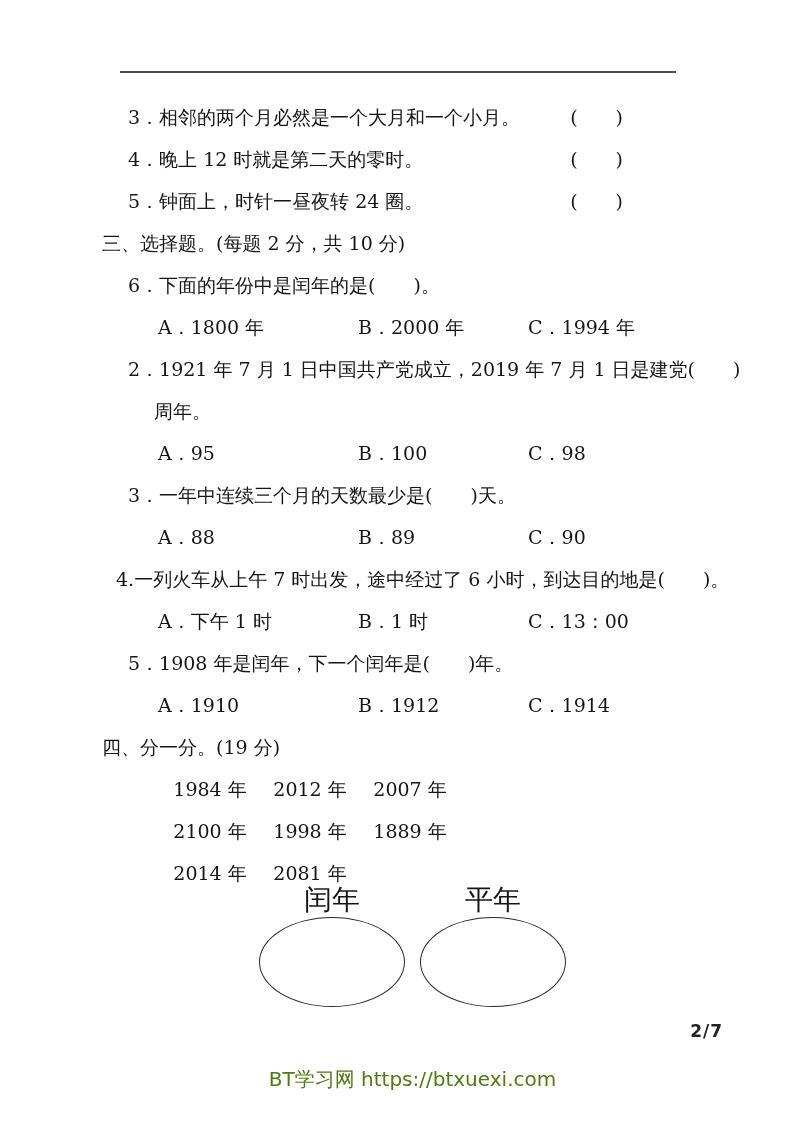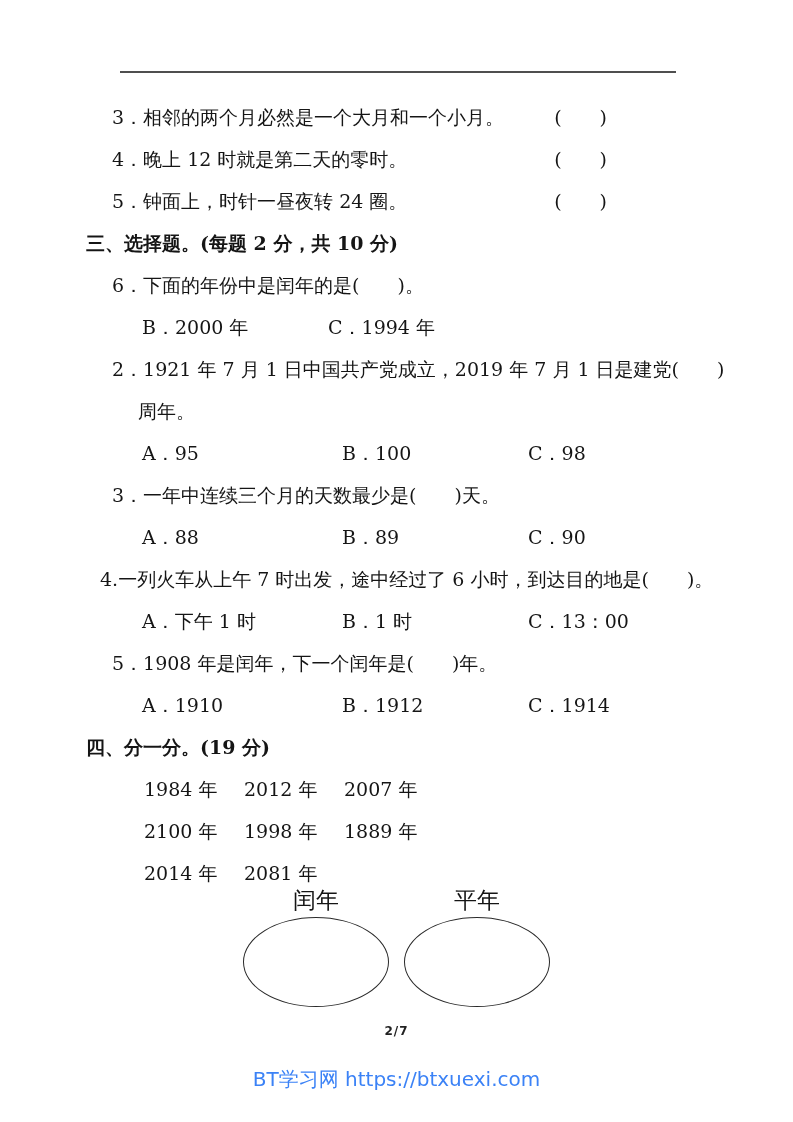--- a/index.html
+++ b/index.html
@@ -9,60 +9,60 @@
     background:#ffffff;
     color:#151515;
     font-family:"DejaVu Serif","Liberation Serif",serif;
     overflow:hidden;
   }
   .divider{
     position:absolute;left:120px;top:71px;
     width:556px;height:2px;background:#4f4f4f;
   }
   .content{
-    position:absolute;left:86px;top:96px;width:621px;
+    position:absolute;left:102px;top:96px;width:621px;
     font-size:19px;
   }
   .row{line-height:42px;white-space:nowrap;}
   
   .jrow{
     display:flex;justify-content:space-between;
     width:521px;padding-left:26px;box-sizing:border-box;
   }
-  .heading{padding-left:0;font-weight:bold;}
+  .heading{padding-left:0;}
   .qrow{padding-left:26px;}
   .qrow-tight{padding-left:14px;text-align:right;}
   .crow{padding-left:52px;}
   .orow{display:flex;padding-left:56px;}
   .optA{width:200px;}
   .optB{width:170px;}
-  .optC{flex:1;margin-left:16px;}
+  .optC{flex:1;}
   .yrow{display:flex;padding-left:58px;}
-  .ycell{width:100px;}
+  .ycell{width:100px;text-align:center;}
   
   .labels-row{
     display:flex;justify-content:center;gap:15px;
-    margin-top:-6px;line-height:24px;font-size:23px;
+    margin-top:-6px;line-height:24px;font-size:28px;
   }
   .label-box{width:146px;text-align:center;}
   .ellipses-row{display:flex;justify-content:center;gap:15px;margin-top:5px;}
   .ellipse{
     width:146px;height:90px;
     border:1.5px solid #2a2a2a;border-radius:50%;
     box-sizing:border-box;background:#ffffff;
   }
   .pagenum{
-    text-align:center;margin-top:15px;line-height:18px;
+    text-align:right;margin-top:15px;line-height:18px;
     font-family:"DejaVu Sans","Liberation Sans",sans-serif;
-    font-weight:bold;font-size:12px;letter-spacing:1px;color:#222;
+    font-weight:bold;font-size:17px;letter-spacing:1px;color:#222;
   }
   .watermark{
     text-align:center;margin-top:26px;line-height:26px;
     font-family:"DejaVu Sans","Liberation Sans",sans-serif;
-    font-size:20px;color:#3b82f6;
+    font-size:20px;color:#4d7c0f;
   }
 </style>
 </head>
 <body>
 
 <div class="paper">
   <div class="divider"></div>
 
   <div class="content">
 
@@ -76,20 +76,21 @@
     </div>
     <div class="row jrow">
       <span>5．钟面上，时针一昼夜转 24 圈。</span>
       <span>(　　)</span>
     </div>
 
     <div class="row heading">三、选择题。(每题 2 分，共 10 分)</div>
 
     <div class="row qrow">6．下面的年份中是闰年的是(　　)。</div>
     <div class="row orow">
+      <span class="optA">A．1800 年</span>
       <span class="optB">B．2000 年</span>
       <span class="optC">C．1994 年</span>
     </div>
 
     <div class="row qrow">2．1921 年 7 月 1 日中国共产党成立，2019 年 7 月 1 日是建党(　　)</div>
     <div class="row crow">周年。</div>
     <div class="row orow">
       <span class="optA">A．95</span>
       <span class="optB">B．100</span>
       <span class="optC">C．98</span>

